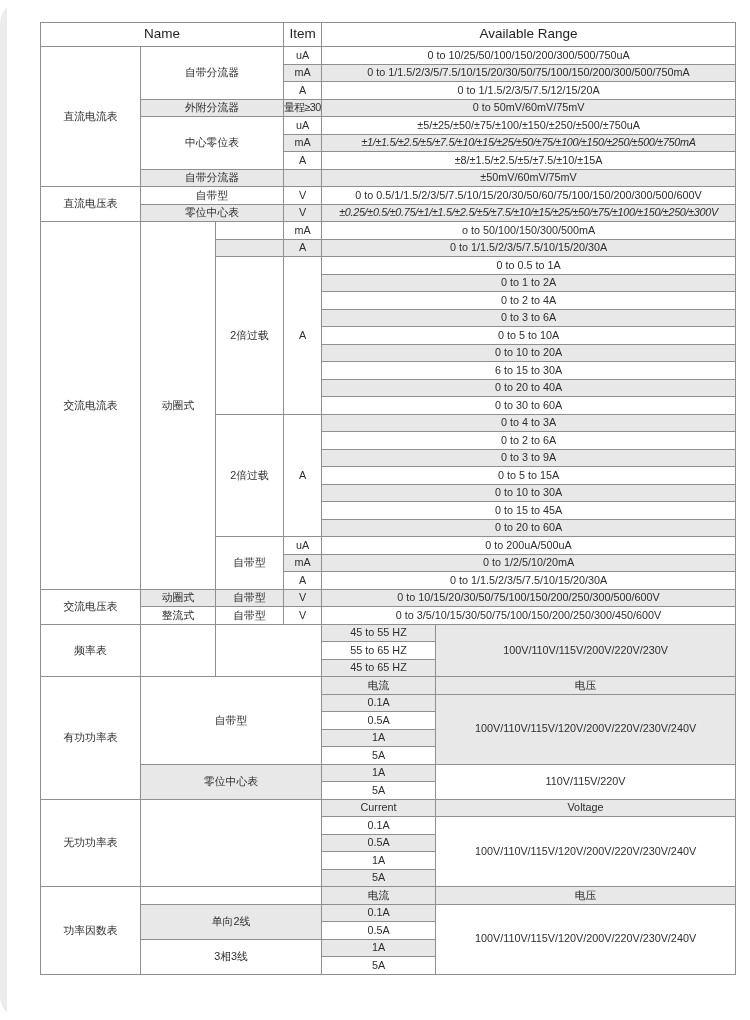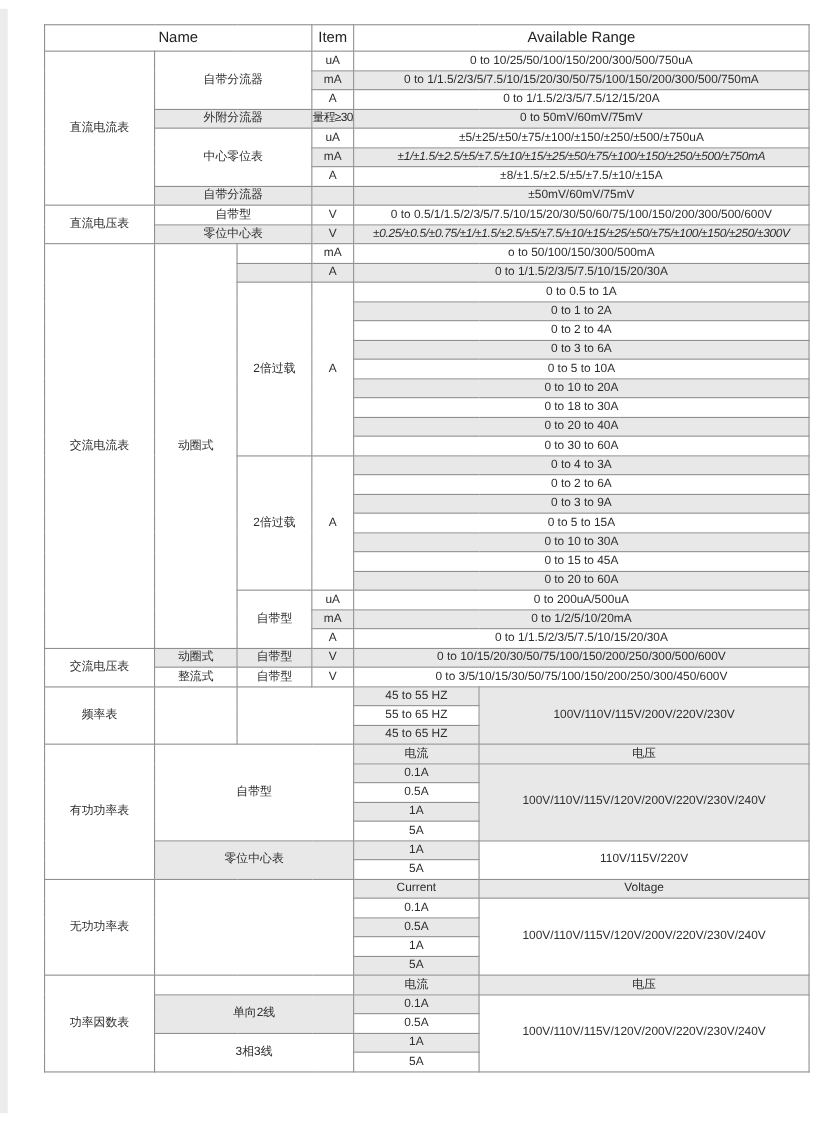--- a/index.html
+++ b/index.html
@@ -1,17 +1,17 @@
 <!DOCTYPE html>
 <html><head>
 <meta charset="utf-8">
 <style>
   html,body{margin:0;padding:0;}
   body{font-family:"Liberation Sans","DejaVu Sans",sans-serif;background:#ffffff;}
-  .page{position:relative;width:750px;height:1020px;background:#ffffff;overflow:hidden;}
+  .page{position:relative;width:750px;height:1020px;background:#ffffff;overflow:hidden;border-radius:24px;}
   .edge-strip{position:absolute;left:0;top:8px;width:7px;height:1004px;background:#ececec;}
   table.spec{
     position:absolute;left:40px;top:22px;width:695px;
     border-collapse:collapse;table-layout:fixed;
     background:#ffffff;
   }
   table.spec th, table.spec td{
     border:1px solid #8f8f8f;
     padding:0;margin:0;
     text-align:center;vertical-align:middle;
@@ -124,21 +124,21 @@
         <tr>
           <td colspan="2" class="sh">0 to 3 to 6A</td>
         </tr>
         <tr>
           <td colspan="2">0 to 5 to 10A</td>
         </tr>
         <tr>
           <td colspan="2" class="sh">0 to 10 to 20A</td>
         </tr>
         <tr>
-          <td colspan="2">0 to 18 to 30A</td>
+          <td colspan="2">6 to 15 to 30A</td>
         </tr>
         <tr>
           <td colspan="2" class="sh">0 to 20 to 40A</td>
         </tr>
         <tr>
           <td colspan="2">0 to 30 to 60A</td>
         </tr>
         <tr>
           <td rowspan="7">2倍过载</td>
           <td rowspan="7">A</td>

